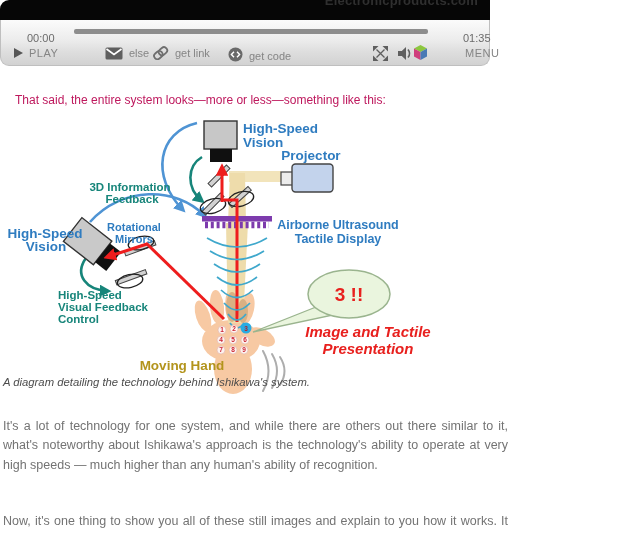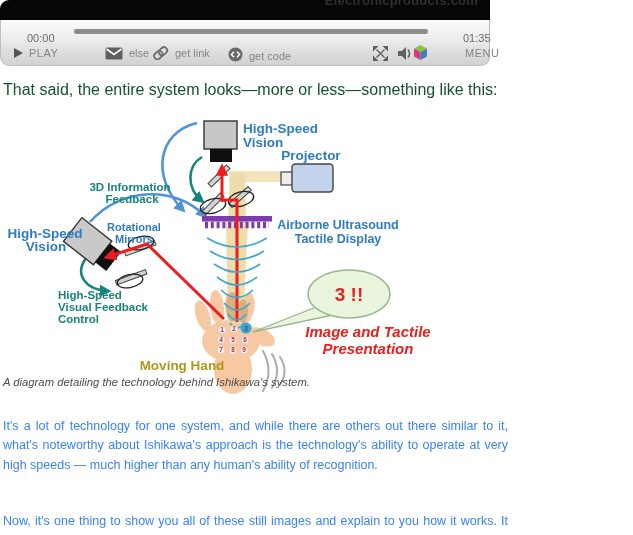--- a/index.html
+++ b/index.html
@@ -16,23 +16,23 @@
   .time{position:absolute;top:12px;font-size:11px;color:#6b6b6b;margin-left:16px;}
   .time.current{left:10px;}
   .time.total{left:446px;}
   .progress{position:absolute;left:73px;top:9px;width:354px;height:5px;background:#8d8d8d;border-radius:2px;}
   .ctl{position:absolute;top:24px;height:18px;display:flex;align-items:center;gap:6px;cursor:pointer;}
   .lbl{font-size:11px;color:#858585;white-space:nowrap;}
   .play-tri{width:0;height:0;border-left:9px solid #565656;border-top:5.5px solid transparent;border-bottom:5.5px solid transparent;display:inline-block;}
   .icon{display:inline-block;line-height:0;}
 
   
-  .intro{position:absolute;left:3px;top:81px;margin:0;font-size:16px;color:#14532d;}
+  .intro{position:absolute;left:3px;top:81px;margin:12px;font-size:12px;color:#be185d;}
   .caption{position:absolute;left:3px;top:376px;font-size:11.3px;font-style:italic;color:#4c4c4c;}
-  .para{position:absolute;left:3px;right:4px;margin:0;font-size:12.5px;line-height:19.3px;color:#3b82f6;text-align:justify;}
+  .para{position:absolute;left:3px;right:4px;margin:0;font-size:12.5px;line-height:19.3px;color:#737373;text-align:justify;}
   .p2{top:417px;}
   .p3{top:475px;margin-top:37px;}
 
   
   .diagram{position:absolute;left:0;top:110px;}
   .diagram text{font-family:"Liberation Sans",sans-serif;font-weight:bold;}
 </style>
 </head>
 <body>
 

